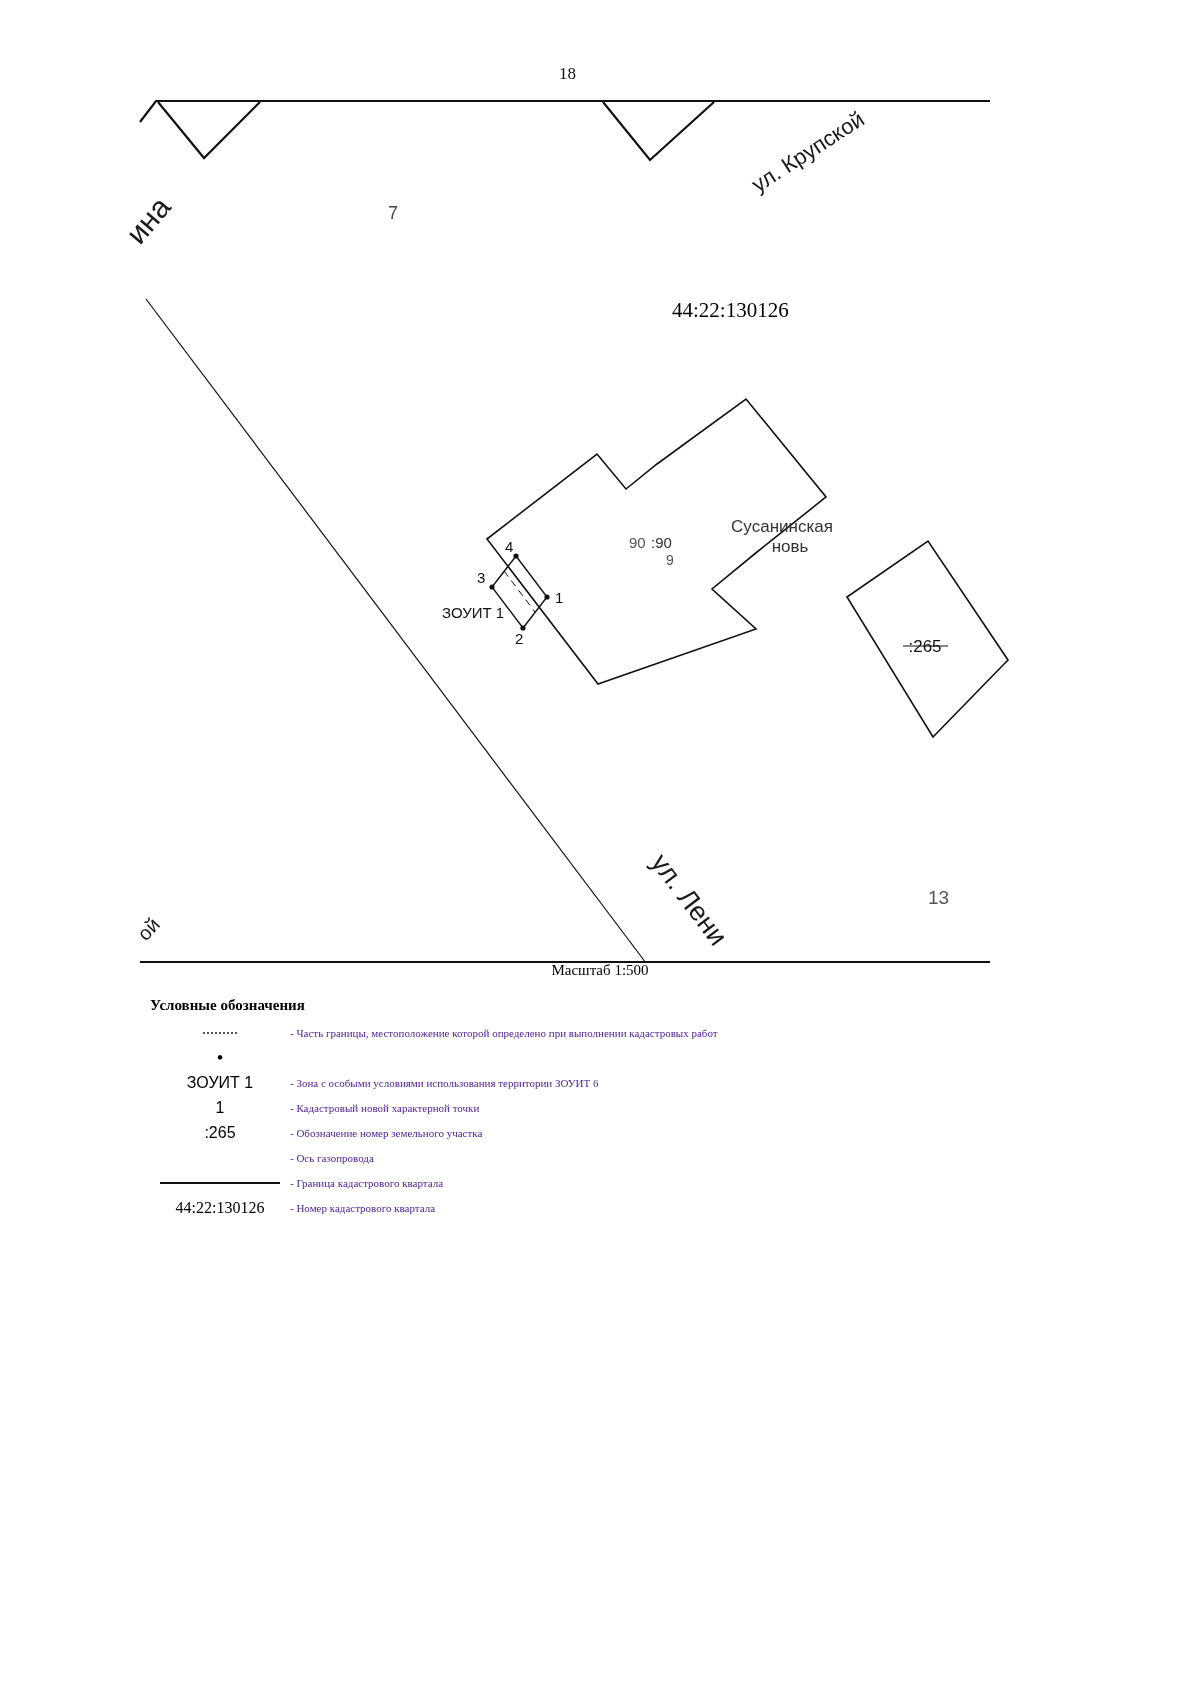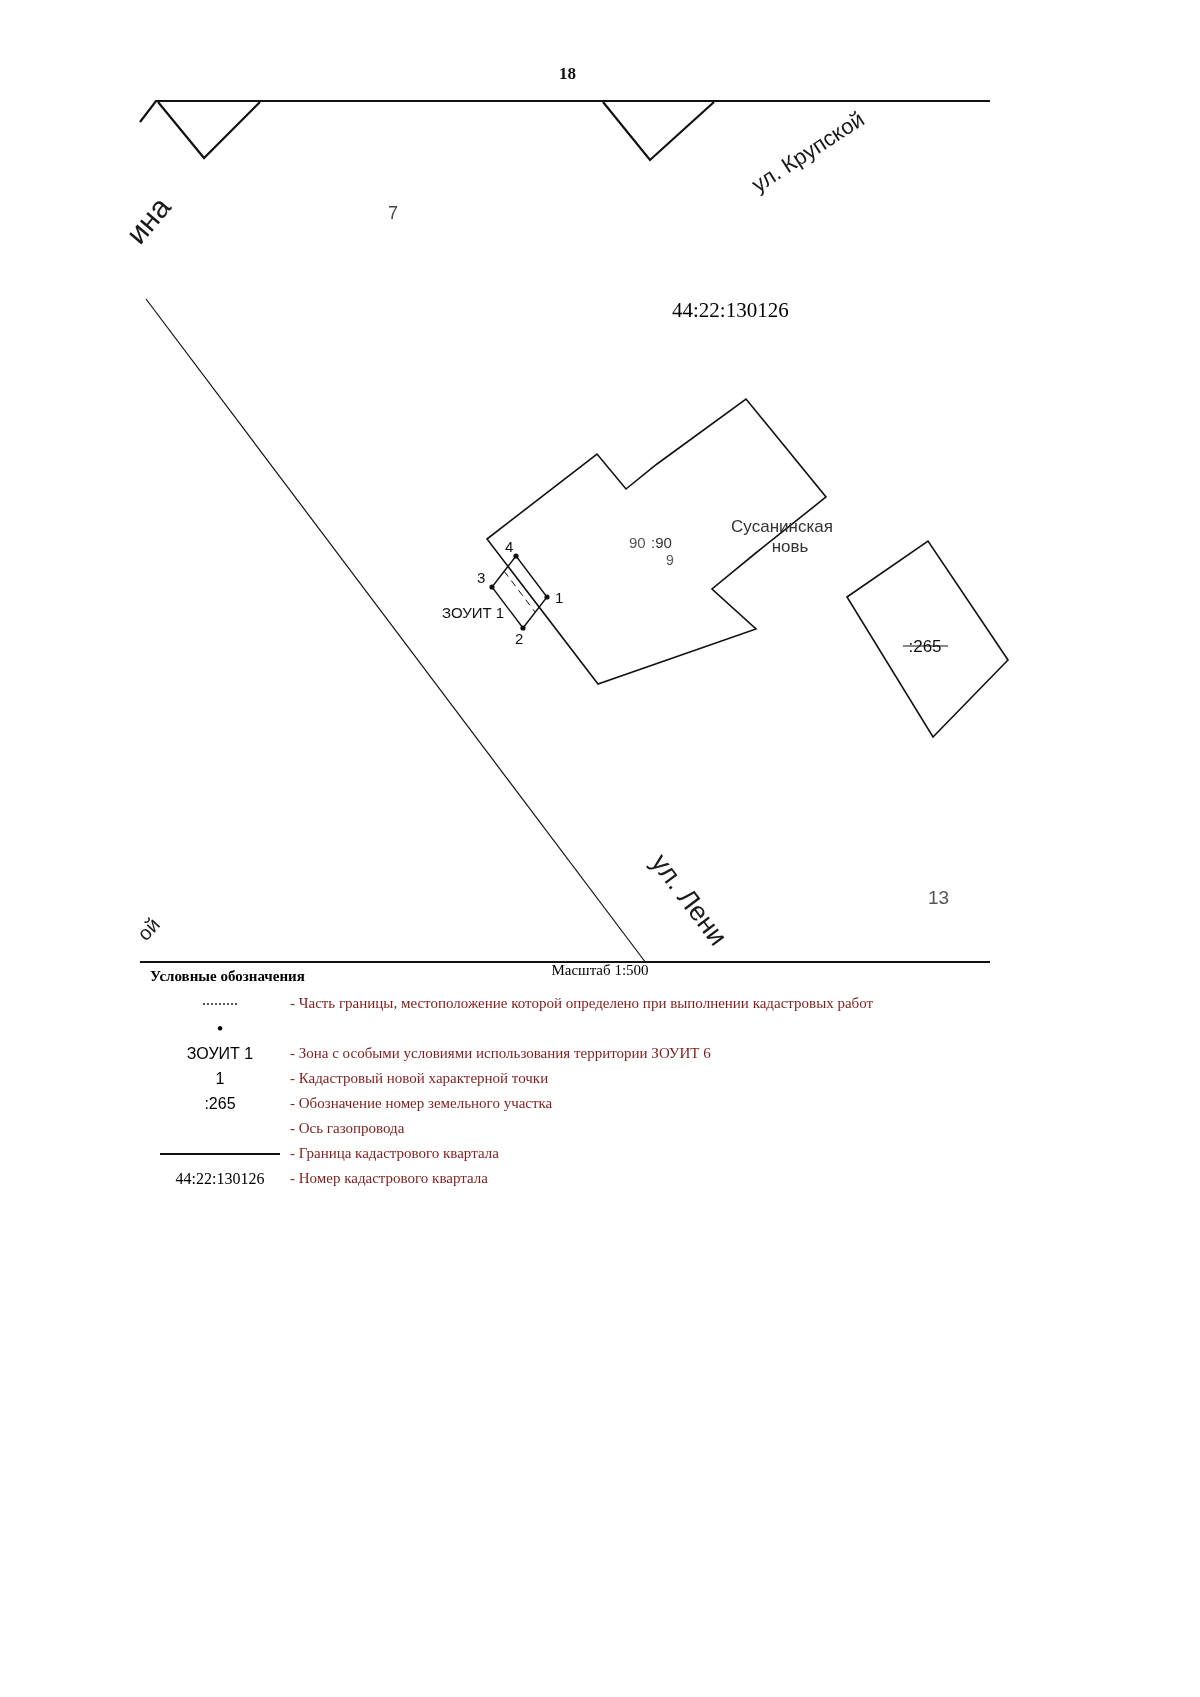--- a/index.html
+++ b/index.html
@@ -2,31 +2,31 @@
 <html><head>
 <meta charset="utf-8">
 <style>
   html,body{margin:0;padding:0;background:#ffffff;}
   .page{
     position:relative;width:1200px;height:1697px;background:#ffffff;
     font-family:"Liberation Serif",serif;color:#000;overflow:hidden;
   }
   .page-number{
     position:absolute;top:64px;left:0;width:1135px;text-align:center;
-    font-size:17px;color:#111;font-weight:bold;
+    font-size:17px;color:#111;
   }
   svg.map{position:absolute;top:0;left:0;}
   svg .sans{font-family:"Liberation Sans",sans-serif;}
   svg .serif{font-family:"Liberation Serif",serif;}
 
-  .legend{position:absolute;left:150px;top:968px;width:1000px;}
+  .legend{position:absolute;left:150px;top:997px;width:1000px;}
   .legend-title{font-size:15px;font-weight:bold;margin:0 0 6px 0;color:#000;}
   .legend-row{display:flex;align-items:center;min-height:25px;}
   .sym{flex:0 0 140px;width:140px;display:flex;justify-content:center;align-items:center;}
-  .txt{font-size:15px;white-space:nowrap;color:#7f1d1d;text-align:right;}
+  .txt{font-size:11px;white-space:nowrap;color:#4c1d95;text-align:right;}
   .sym-dotted{width:34px;height:0;border-bottom:2px dotted #555;}
   .sym-bullet{font-size:19px;line-height:10px;color:#000;}
   .sym-sans{font-family:"Liberation Sans",sans-serif;font-size:16px;color:#000;}
   .sym-serif{font-family:"Liberation Serif",serif;font-size:16px;color:#000;}
   .sym-line-thin{width:116px;height:0;border-bottom:1px solid #333;}
   .sym-line-thick{width:120px;height:0;border-bottom:2px solid #111;}
 </style>
 </head>
 <body>
 

